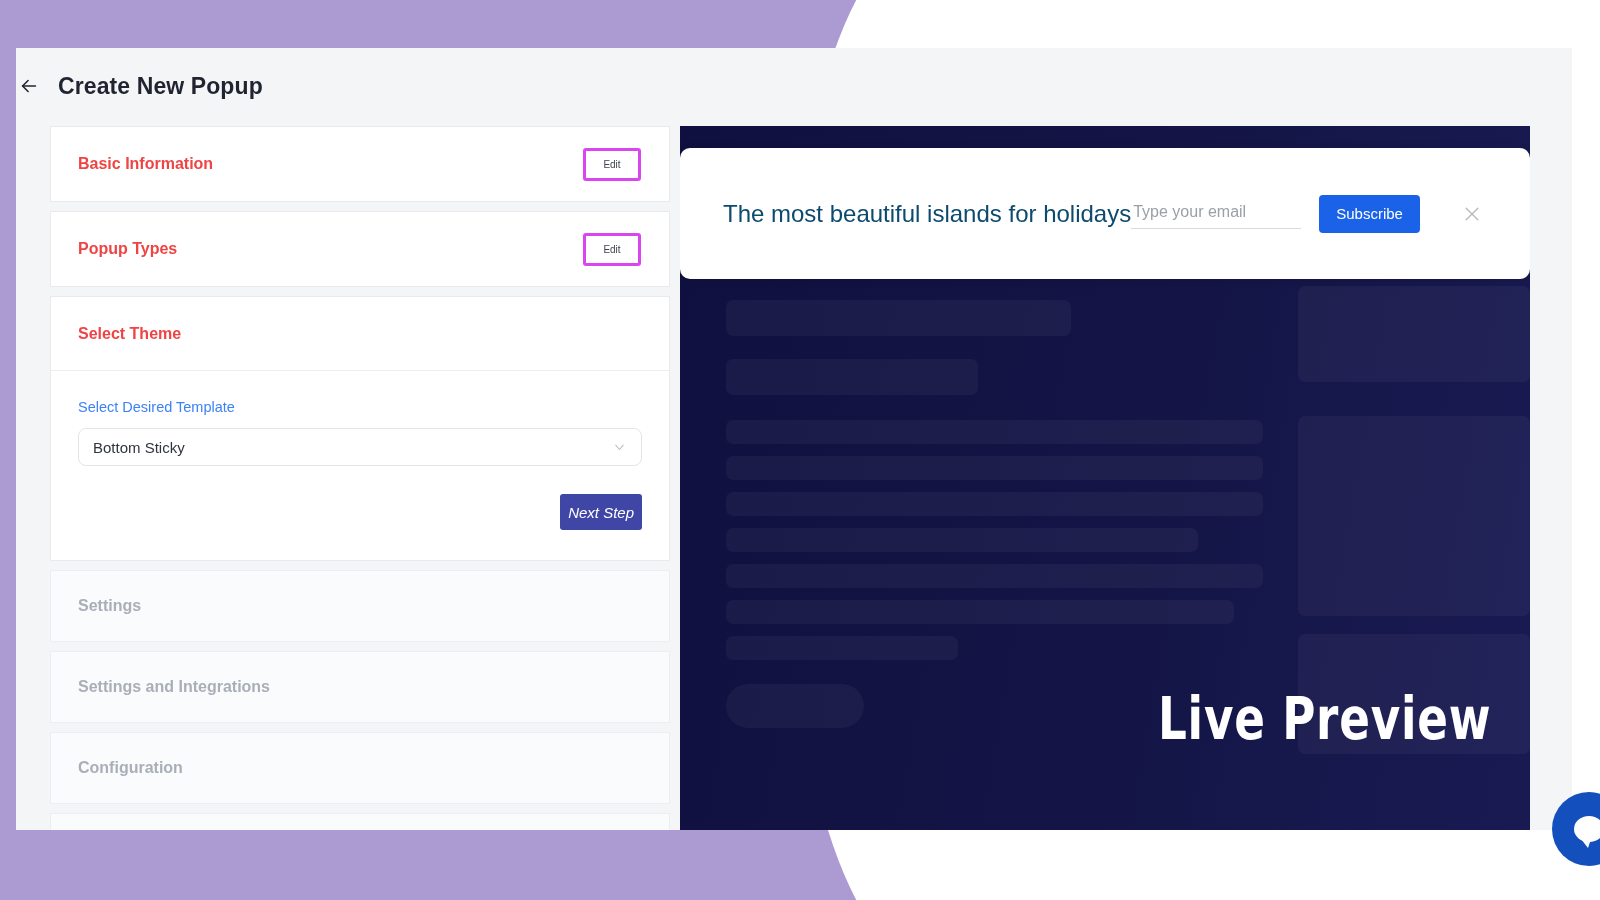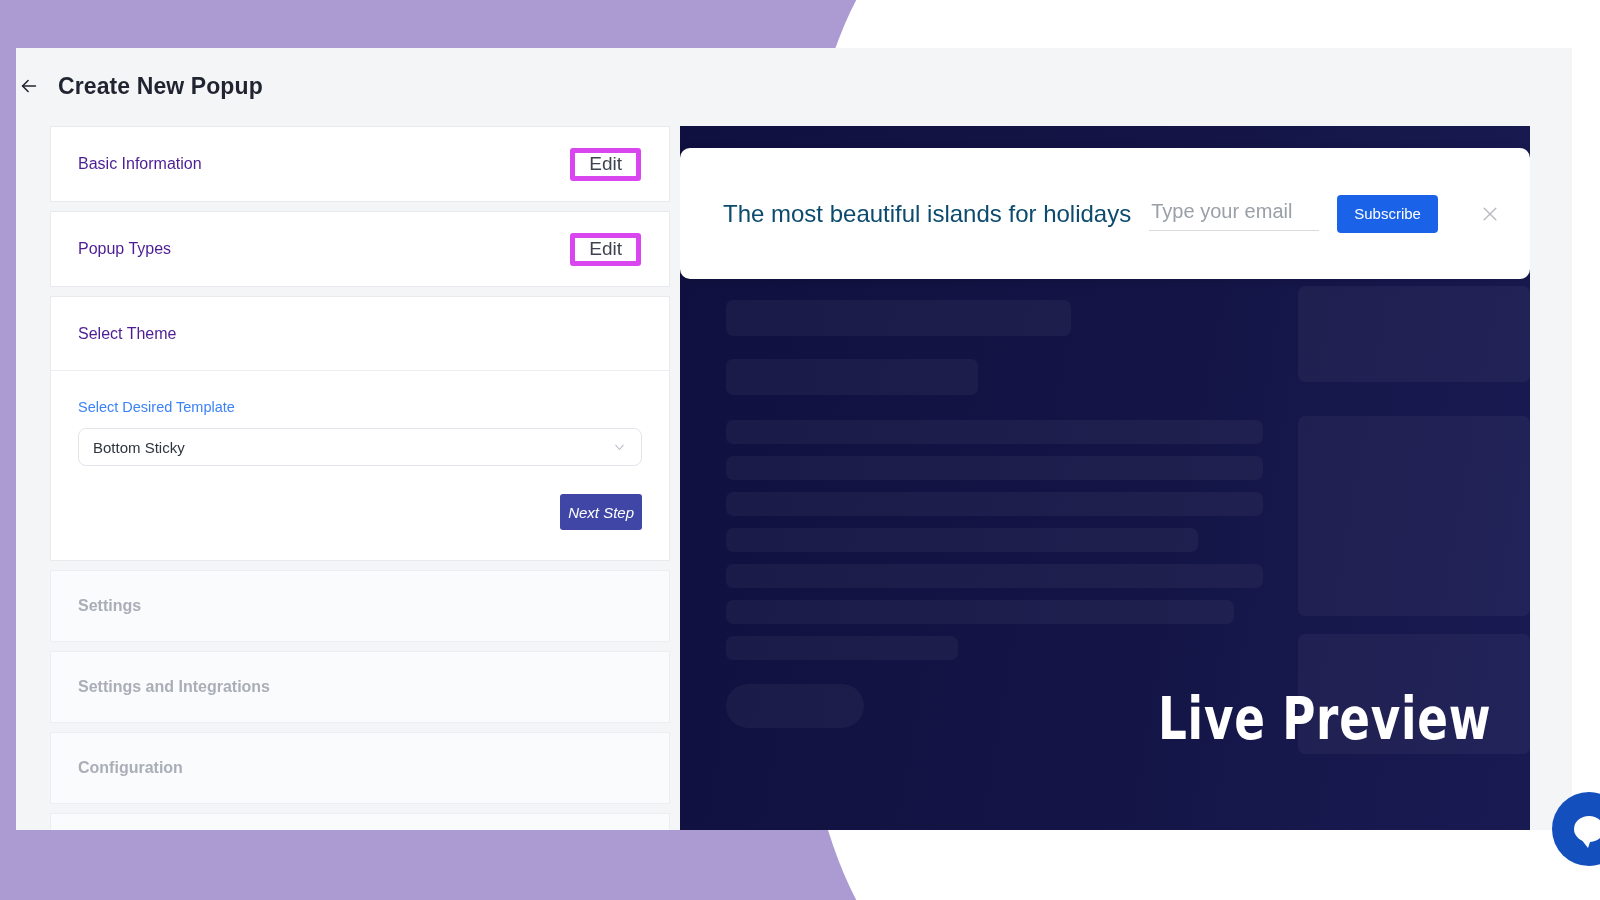--- a/index.html
+++ b/index.html
@@ -99,30 +99,30 @@
   }
   .wiz-head {
     height: 74px;
     display: flex;
     align-items: center;
     justify-content: space-between;
     padding: 0 28px 0 27px;
   }
   .wiz-head-title {
     font-size: 16px;
-    font-weight: 400;
-    color: #4c1d95;
+    font-weight: 700;
+    color: #ef4444;
   }
   .edit-btn {
     min-width: 58px;
     height: 33px;
-    border: 5px solid #d946ef;
+    border: 3px solid #d946ef;
     background: #ffffff;
     border-radius: 3px;
-    font-size: 19px;
+    font-size: 10px;
     color: #3d4450;
     font-family: "Liberation Sans", sans-serif;
     cursor: pointer;
     display: flex;
     align-items: center;
     justify-content: center;
     padding: 0 14px;
   }
 
   
@@ -218,26 +218,25 @@
     align-items: center;
     padding: 0 36px 0 43px;
     box-shadow: 0 2px 10px rgba(0,0,0,.12);
   }
   .sticky-headline {
     font-size: 24px;
     color: #0c4a6e;
     white-space: nowrap;
   }
   .email-field {
-    margin-left: 18px;
     width: 170px;
     border: none;
     border-bottom: 1px solid #d8dade;
     background: transparent;
-    font-size: 20px;
+    font-size: 16px;
     color: #3b3f46;
     font-family: "Liberation Sans", sans-serif;
     padding: 4px 2px 7px 2px;
     outline: none;
   }
   .email-field::placeholder { color: #9aa0a8; }
   .subscribe-btn {
     margin-left: 18px;
     background: #1a63e8;
     color: #ffffff;

